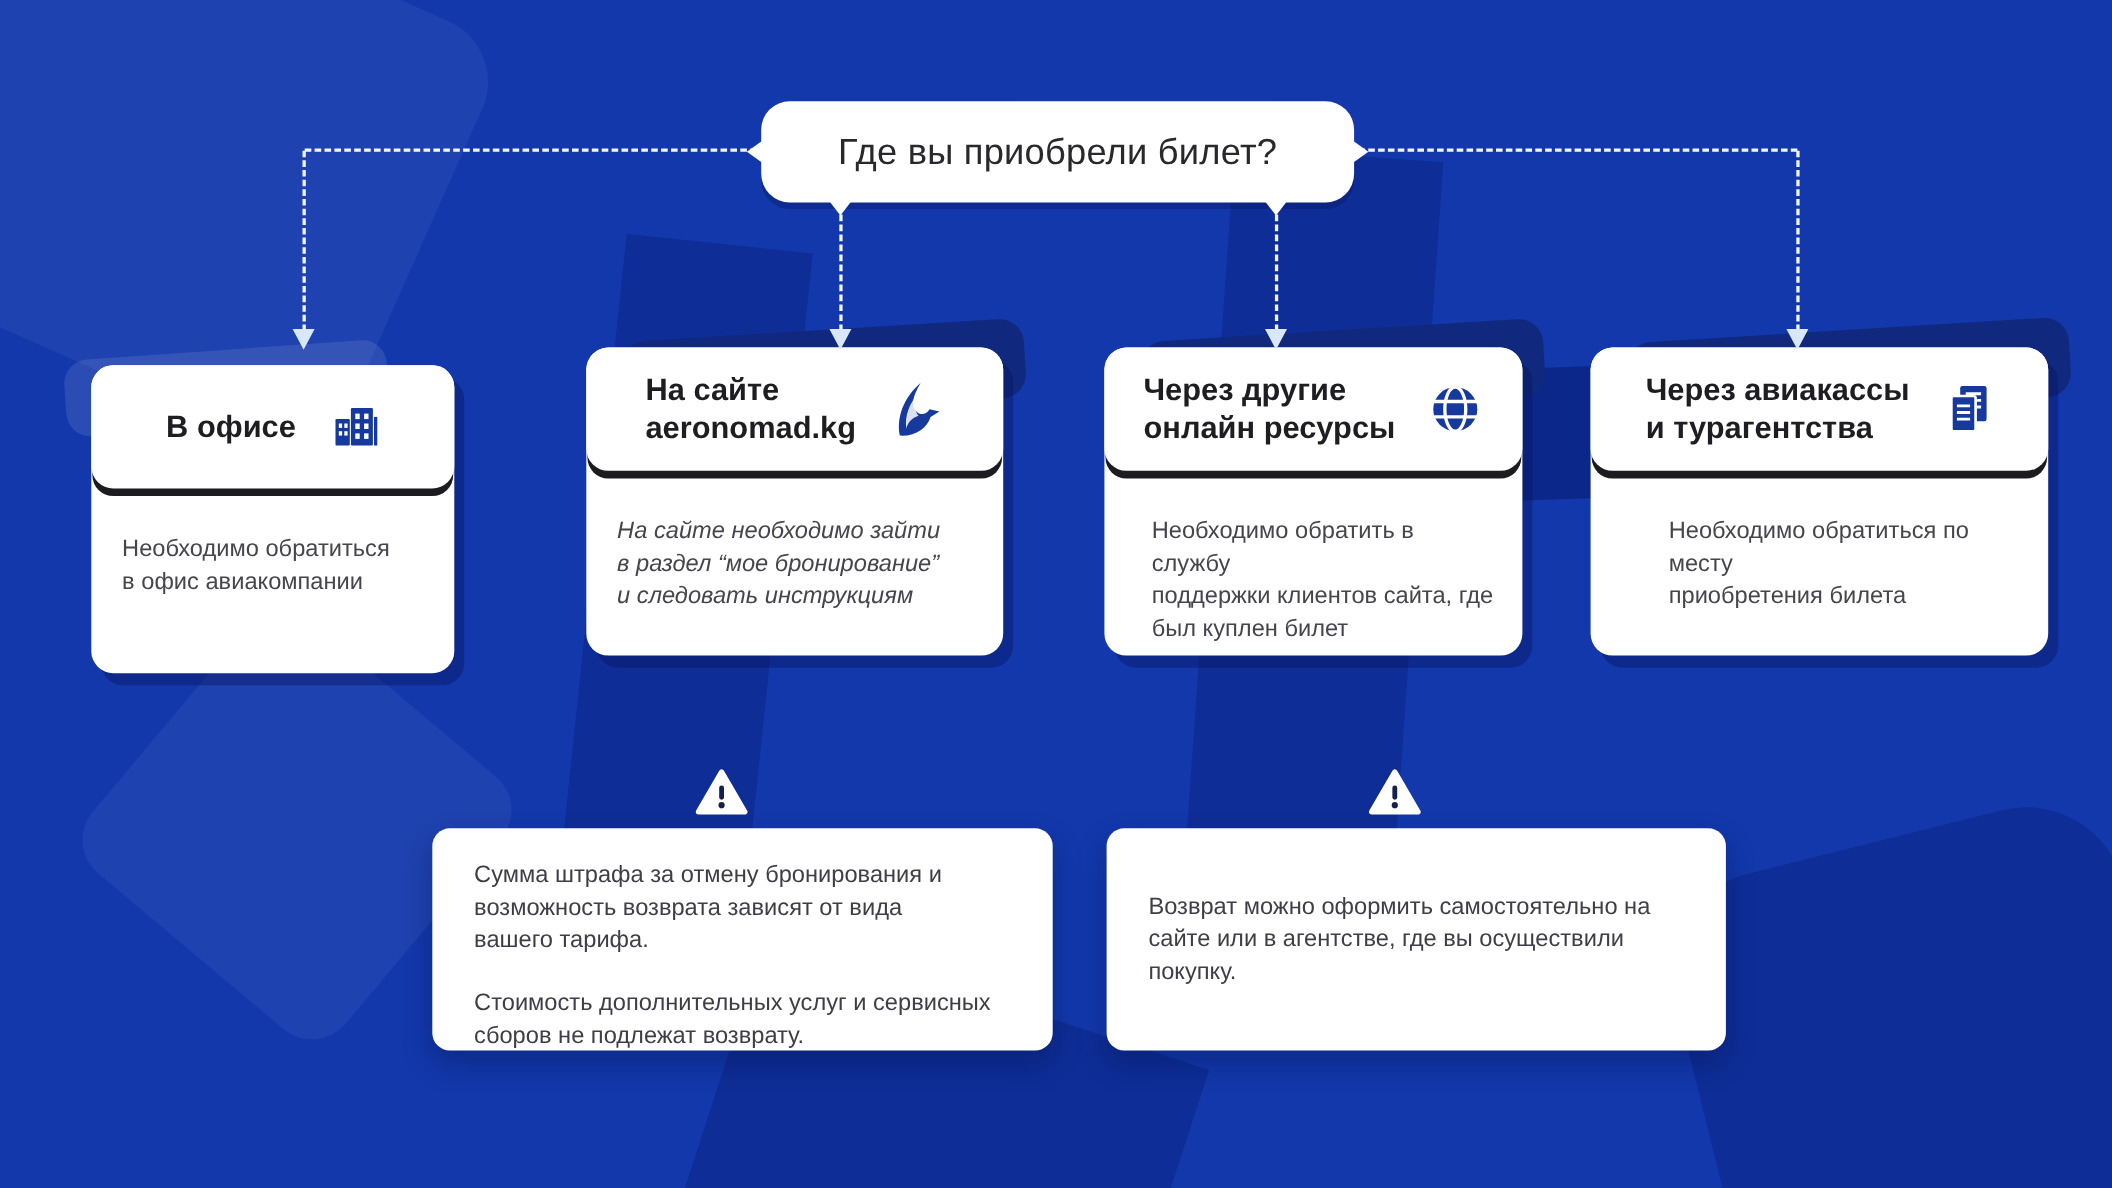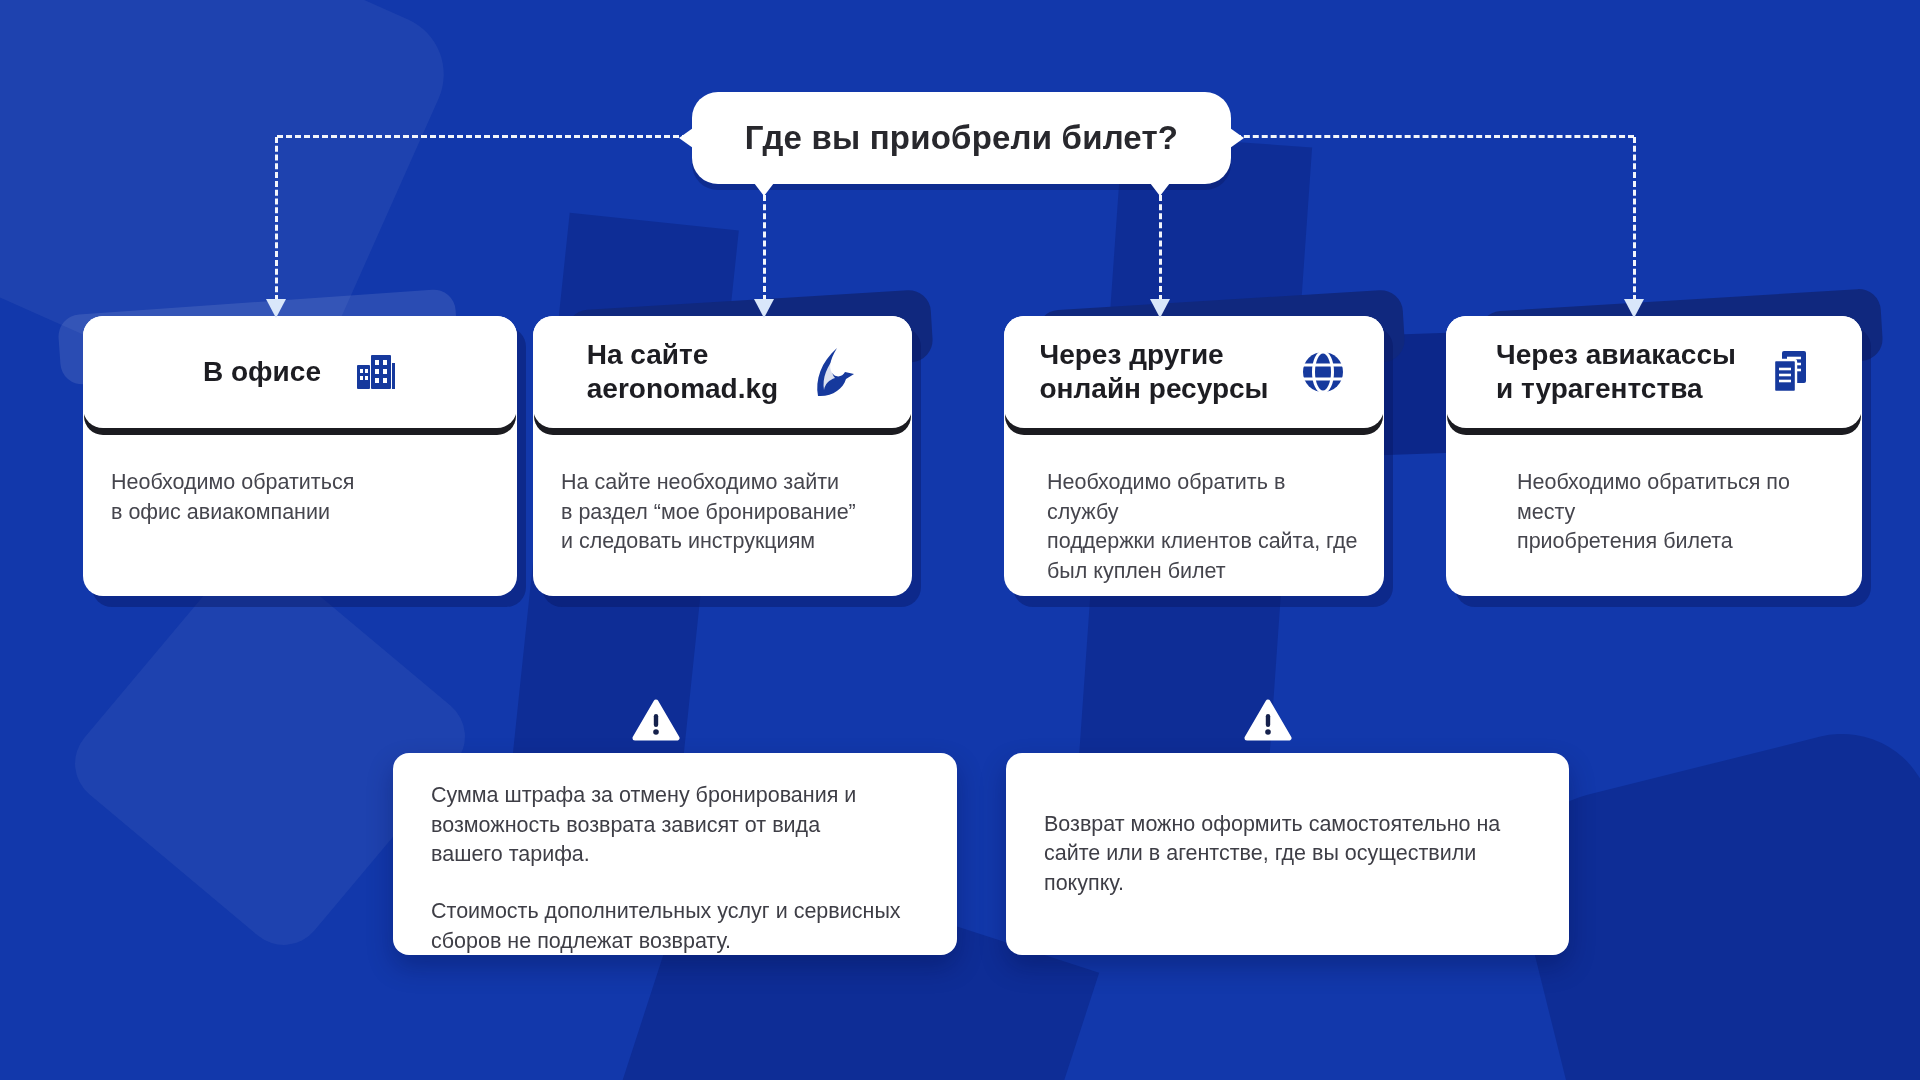--- a/index.html
+++ b/index.html
@@ -15,21 +15,21 @@
   .bg-light{background:rgba(255,255,255,0.05);}
 
   
   .title-box{
     position:absolute;left:692px;top:92px;width:539px;height:92px;
     background:#ffffff;border-radius:26px;
     display:flex;align-items:center;justify-content:center;
     box-shadow:0 6px 0 rgba(8,22,95,0.35);
     z-index:5;
   }
-  .title-text{font-size:33px;font-weight:700;color:#28282d;letter-spacing:.2px;}
+  .title-text{font-size:33px;font-weight:400;color:#28282d;letter-spacing:.2px;}
   .notch{position:absolute;width:0;height:0;}
   .notch-left{left:-13px;top:36px;border-top:10px solid transparent;border-bottom:10px solid transparent;border-right:14px solid #ffffff;}
   .notch-right{right:-13px;top:36px;border-top:10px solid transparent;border-bottom:10px solid transparent;border-left:14px solid #ffffff;}
   .tail{position:absolute;bottom:-12px;width:0;height:0;border-left:10px solid transparent;border-right:10px solid transparent;border-top:13px solid #ffffff;}
   .tail-1{left:62px;}
   .tail-2{left:458px;}
 
   
   .dash-h{position:absolute;height:0;border-top:3px dashed rgba(255,255,255,0.95);z-index:4;}
   .dash-v{position:absolute;width:0;border-left:3px dashed rgba(255,255,255,0.95);z-index:4;}
@@ -104,21 +104,21 @@
   <div class="arrow-down" style="left:1624px;top:299px;"></div>
 
   <div class="title-box">
     <span class="title-text">Где вы приобрели билет?</span>
     <span class="notch notch-left"></span>
     <span class="notch notch-right"></span>
     <span class="tail tail-1"></span>
     <span class="tail tail-2"></span>
   </div>
 
-  <div class="card" style="left:83px;width:434px;">
+  <div class="card" style="left:83px;width:330px;margin-top:16px;">
     <div class="header-accent-light"></div>
     <div class="card-body"></div>
     <div class="card-header">
       <span class="card-heading">В офисе</span>
       <span class="card-icon">
         <svg width="46" height="46" viewBox="0 0 46 46">
           <g fill="#16399d">
             <rect x="20" y="6" width="20" height="34" rx="1"></rect>
             <rect x="6" y="16" width="13" height="24" rx="1"></rect>
             <rect x="41" y="14" width="3" height="26"></rect>
@@ -148,21 +148,21 @@
     <div class="card-header">
       <span class="card-heading">На сайте
 aeronomad.kg</span>
       <span class="card-icon">
         <svg width="50" height="56" viewBox="0 0 50 56">
           <path fill="#16399d" d="M10 52 C7 36 13 18 29 4 C21 17 20 26 26 31 C30 34 35 32 37 28 L46 30 L38 35 C35 45 24 53 10 52 Z"></path>
           <path fill="#ffffff" d="M16 46 C14 34 19 22 28 12 C23 22 23 30 27 34 C21 36 17 40 16 46 Z" opacity="0.85"></path>
         </svg>
       </span>
     </div>
-    <div class="card-body-text" style="z-index:2;">На сайте необходимо зайти
+    <div class="card-body-text" style="z-index:2;font-style:italic;">На сайте необходимо зайти
 в раздел “мое бронирование”
 и следовать инструкциям</div>
   </div>
 
   <div class="card" style="left:1004px;width:380px;">
     <div class="header-accent"></div>
     <div class="card-body"></div>
     <div class="card-header">
       <span class="card-heading">Через другие
 онлайн ресурсы</span>

